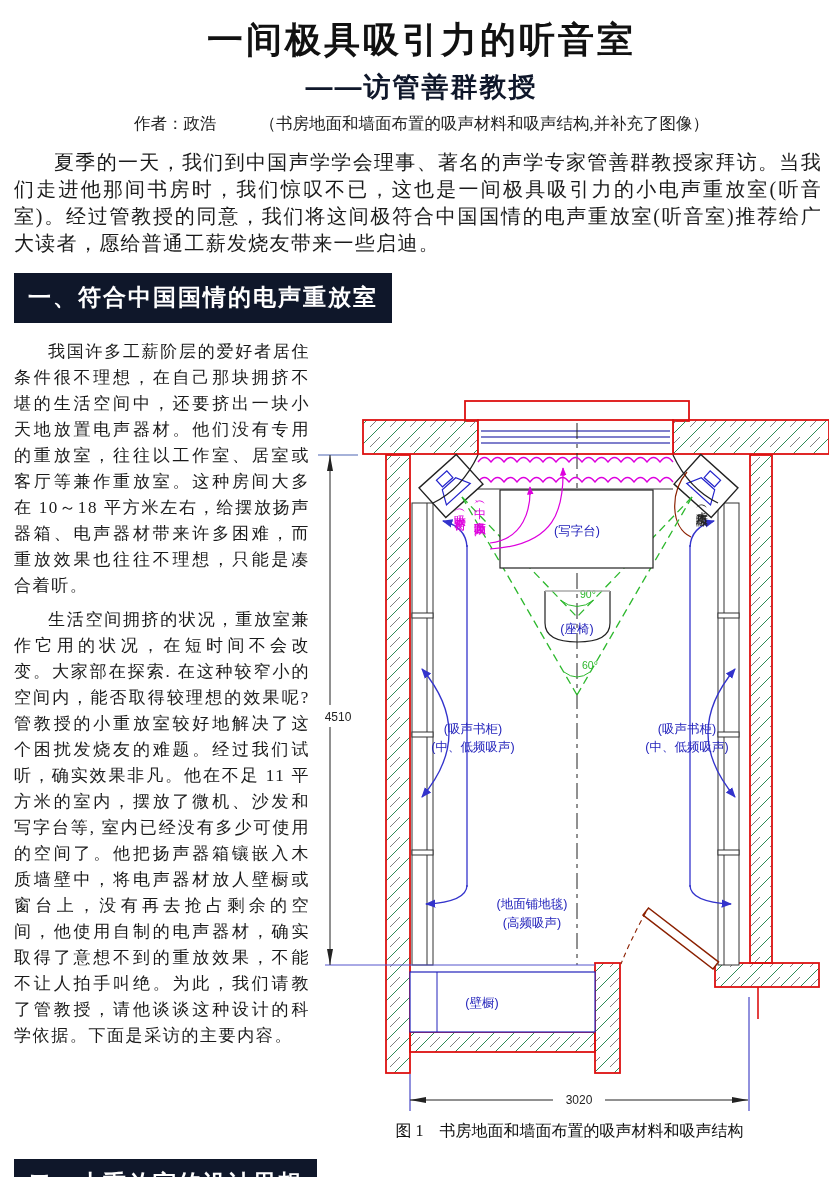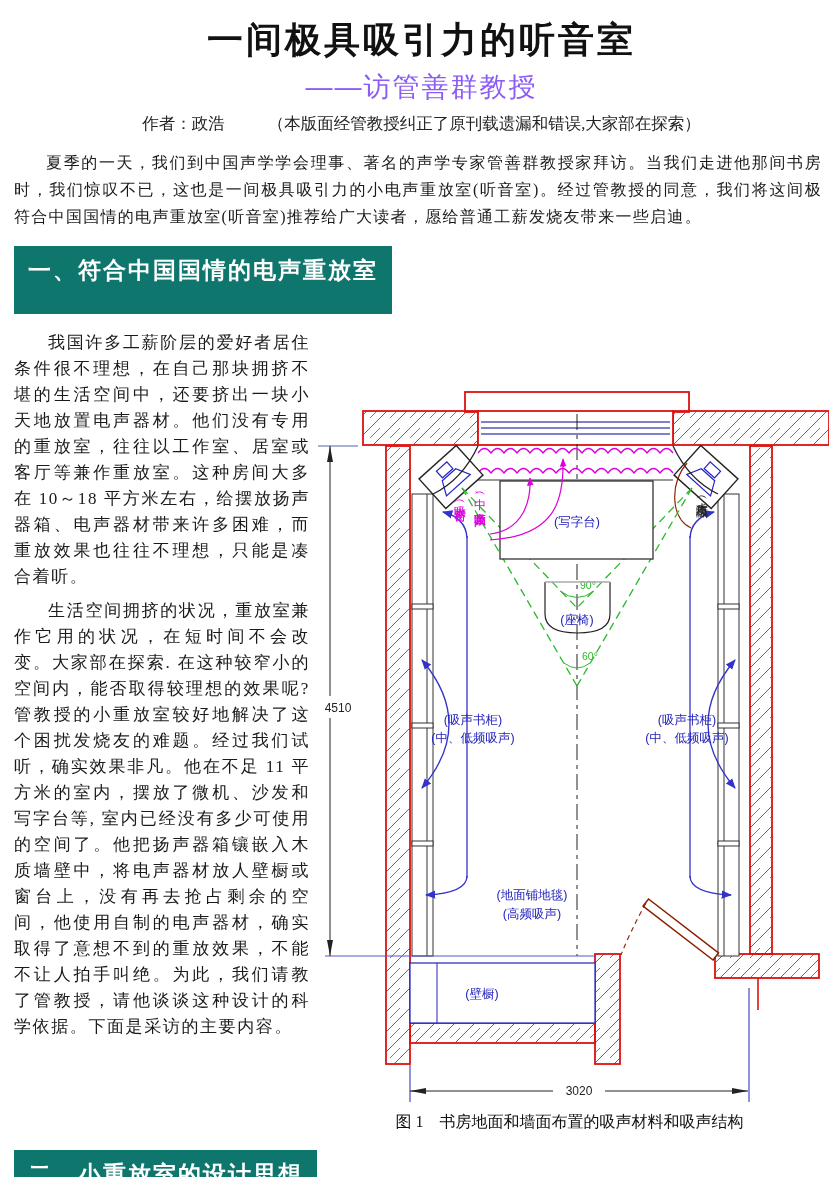--- a/index.html
+++ b/index.html
@@ -3,27 +3,27 @@
 <meta charset="utf-8">
 <style>
   html,body{margin:0;padding:0;background:#fff;}
   .page{position:relative;width:829px;height:1177px;margin:0 auto;background:#fff;
         overflow:hidden;font-family:"Liberation Serif","DejaVu Serif",serif;color:#1a1a1a;
         padding:0;box-sizing:border-box;}
   .inner{padding:2px 0 0 14px;}
   h1.title{margin:14px 0 0;text-align:center;font-family:"Liberation Sans","DejaVu Sans",sans-serif;
            font-size:36px;font-weight:bold;letter-spacing:3px;color:#111;}
   h2.subtitle{margin:4px 0 0;text-align:center;font-family:"Liberation Sans","DejaVu Sans",sans-serif;
-           font-size:27px;font-weight:normal;letter-spacing:2px;color:#8b5cf6;}
+           font-size:27px;font-weight:bold;letter-spacing:2px;color:#0f172a;}
   .byline{margin:8px 0 0;text-align:center;font-size:16.5px;color:#222;}
   .byline .author{margin-right:43px;}
-  .intro{width:808px;margin:14px 0 0;font-size:16px;line-height:27px;letter-spacing:1.3px;
+  .intro{width:808px;margin:14px 0 0;font-size:20px;line-height:27px;letter-spacing:1.3px;
          text-indent:2em;text-align:justify;}
-  .secbar{display:inline-block;background:#0f766e;color:#fff;font-family:"Liberation Sans","DejaVu Sans",sans-serif;
-          font-weight:bold;font-size:23px;letter-spacing:2px;padding:9px 14px 28px;margin:16px 0 8px;}
+  .secbar{display:inline-block;background:#0f172a;color:#fff;font-family:"Liberation Sans","DejaVu Sans",sans-serif;
+          font-weight:bold;font-size:23px;letter-spacing:2px;padding:9px 14px 10px;margin:16px 0 8px;}
   .secbar.second{margin:16px 0 10px;}
   .content{width:815px;}
   .figure{float:right;width:519px;margin-top:30px;padding-top:28px;}
   .content p.body1{font-size:17px;line-height:26px;letter-spacing:1.6px;text-indent:2em;
                    text-align:justify;margin:8px 0 4px;}
   .caption{text-align:center;font-size:16px;line-height:24px;color:#111;}
   
   svg text{font-family:"Liberation Sans","DejaVu Sans",sans-serif;}
   .lblB{fill:#2222bb;font-size:12.5px;}
   .lblG{fill:#2db82d;font-size:10.5px;}
@@ -32,21 +32,21 @@
   .vert{writing-mode:vertical-rl;text-orientation:mixed;letter-spacing:1px;}
 </style>
 </head>
 <body>
 
 <div class="page">
  <div class="inner">
   <h1 class="title">一间极具吸引力的听音室</h1>
   <h2 class="subtitle">——访管善群教授</h2>
   <div class="byline">
-    <span class="author">作者：政浩</span><span>（本版面经管教授纠正了原刊载遗漏和错误,大家部在探索）</span>
+    <span class="author">作者：政浩</span><span>（书房地面和墙面布置的吸声材料和吸声结构,并补充了图像）</span>
   </div>
 
   <p class="intro">夏季的一天，我们到中国声学学会理事、著名的声学专家管善群教授家拜访。当我们走进他那间书房时，我们惊叹不已，这也是一间极具吸引力的小电声重放室(听音室)。经过管教授的同意，我们将这间极符合中国国情的电声重放室(听音室)推荐给广大读者，愿给普通工薪发烧友带来一些启迪。</p>
 
   <div>
     <span class="secbar">一、符合中国国情的电声重放室</span>
   </div>
 
   <div class="content">
 

